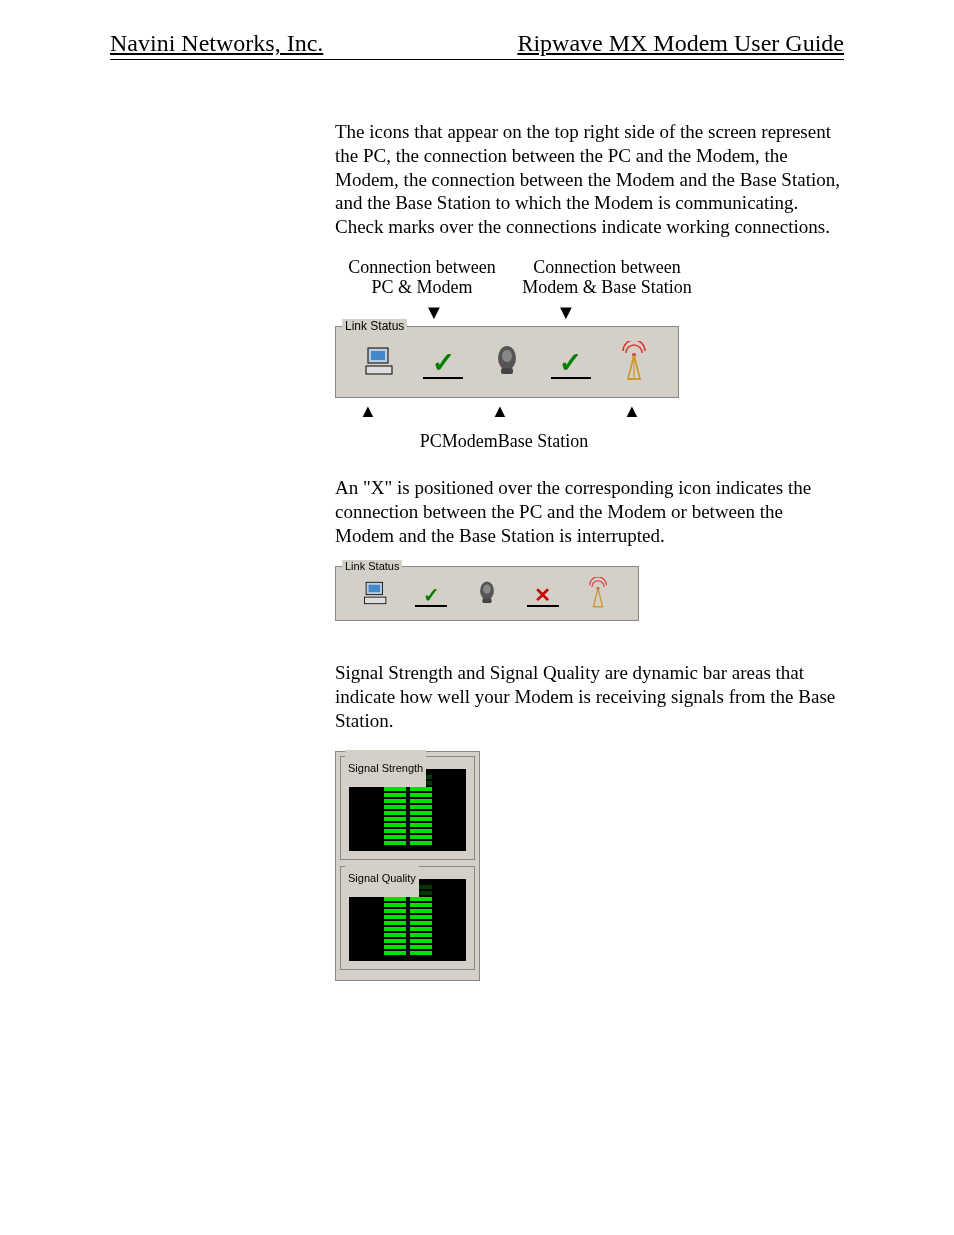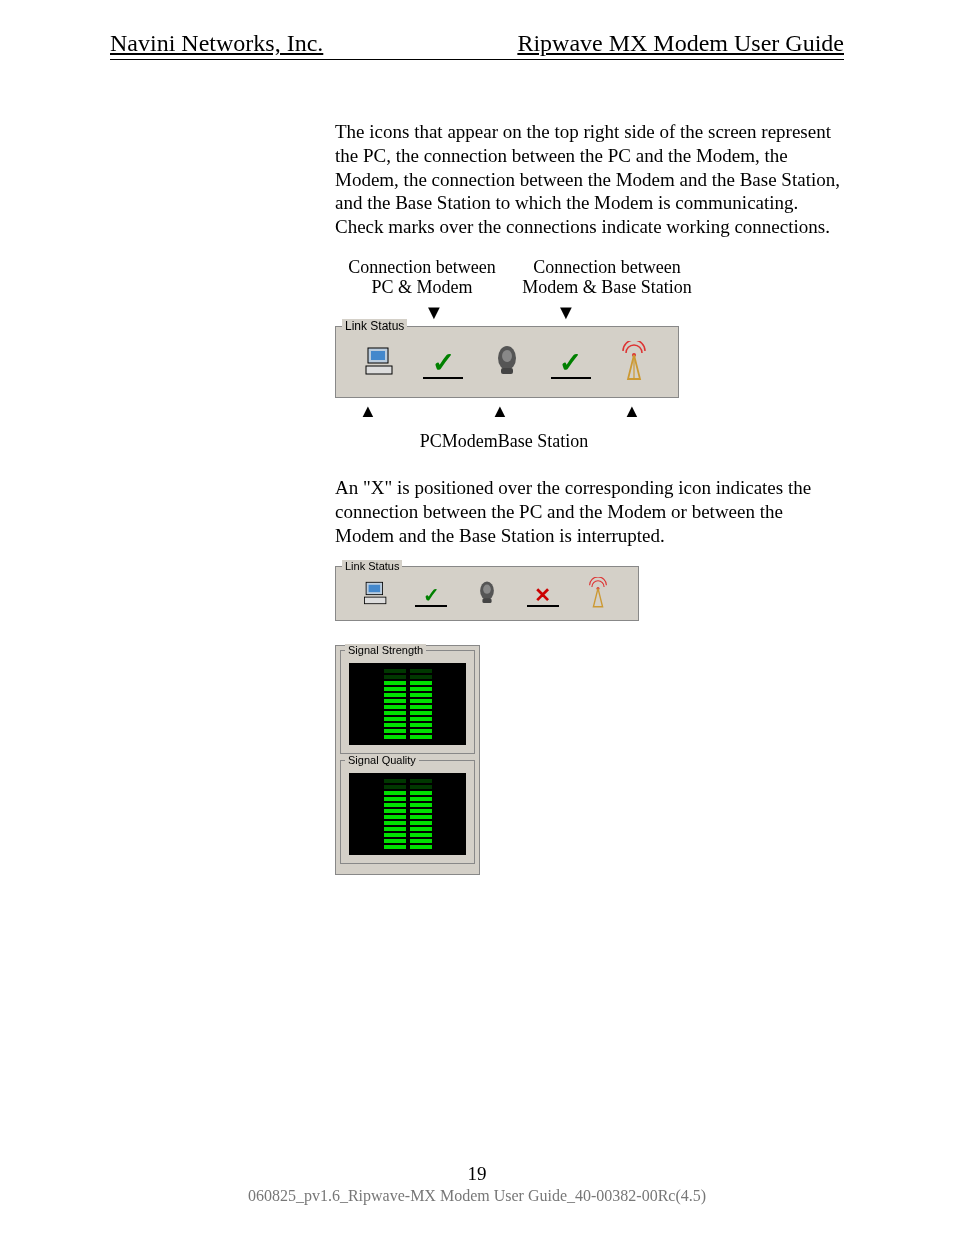--- a/index.html
+++ b/index.html
@@ -125,21 +125,21 @@
   }
   .sig-group {
     border:1px solid #888;
     position:relative;
     padding:12px 8px 8px 8px;
     margin-bottom:6px;
     background:#d4d0c8;
   }
   .sig-group .sig-legend{
     position:absolute; top:-7px; left:4px;
-    background:#d4d0c8; padding:0 3px;
+    background:#d4d0c8; padding:12px 3px;
   }
   .bars {
     display:flex; gap:4px; justify-content:center;
     background:#000; padding:6px;
   }
   .bar-col {
     display:flex; flex-direction:column-reverse; gap:2px;
     width:22px;
   }
   .bar-seg {
@@ -265,20 +265,21 @@
               <path d="M6 10 A11 11 0 0 1 28 10" fill="none" stroke="#d33" stroke-width="1.5"></path>
               <path d="M9 12 A8 8 0 0 1 25 12" fill="none" stroke="#d33" stroke-width="1.5"></path>
               <circle cx="17" cy="14" r="2" fill="#d33"></circle>
               <path d="M17 14 L11 38 L23 38 Z" fill="none" stroke="#c93" stroke-width="1.8"></path>
             </svg>
           </div>
         </div>
       </div>
     </div>
 
+    <p style="margin-top:40px;">Signal Strength and Signal Quality are dynamic bar areas that indicate how well your Modem is receiving signals from the Base Station.</p>
 
     <div class="sig-wrap">
       <div class="sig-group">
         <span class="sig-legend">Signal Strength</span>
         <div class="bars" id="sig-strength">
             <div class="bar-col">
               <div class="bar-seg"></div>
               <div class="bar-seg"></div>
               <div class="bar-seg"></div>
               <div class="bar-seg"></div>
@@ -337,17 +338,13 @@
               <div class="bar-seg"></div>
               <div class="bar-seg dim"></div>
               <div class="bar-seg dim"></div>
             </div>
           </div>
       </div>
     </div>
 
   </div>
 
-  <div class="footer">
-    <span class="pn">19</span>
-    <span>060825_pv1.6_Ripwave-MX Modem User Guide_40-00382-00Rc(4.5)</span>
-  </div>
 </div>
 
 </body></html>

